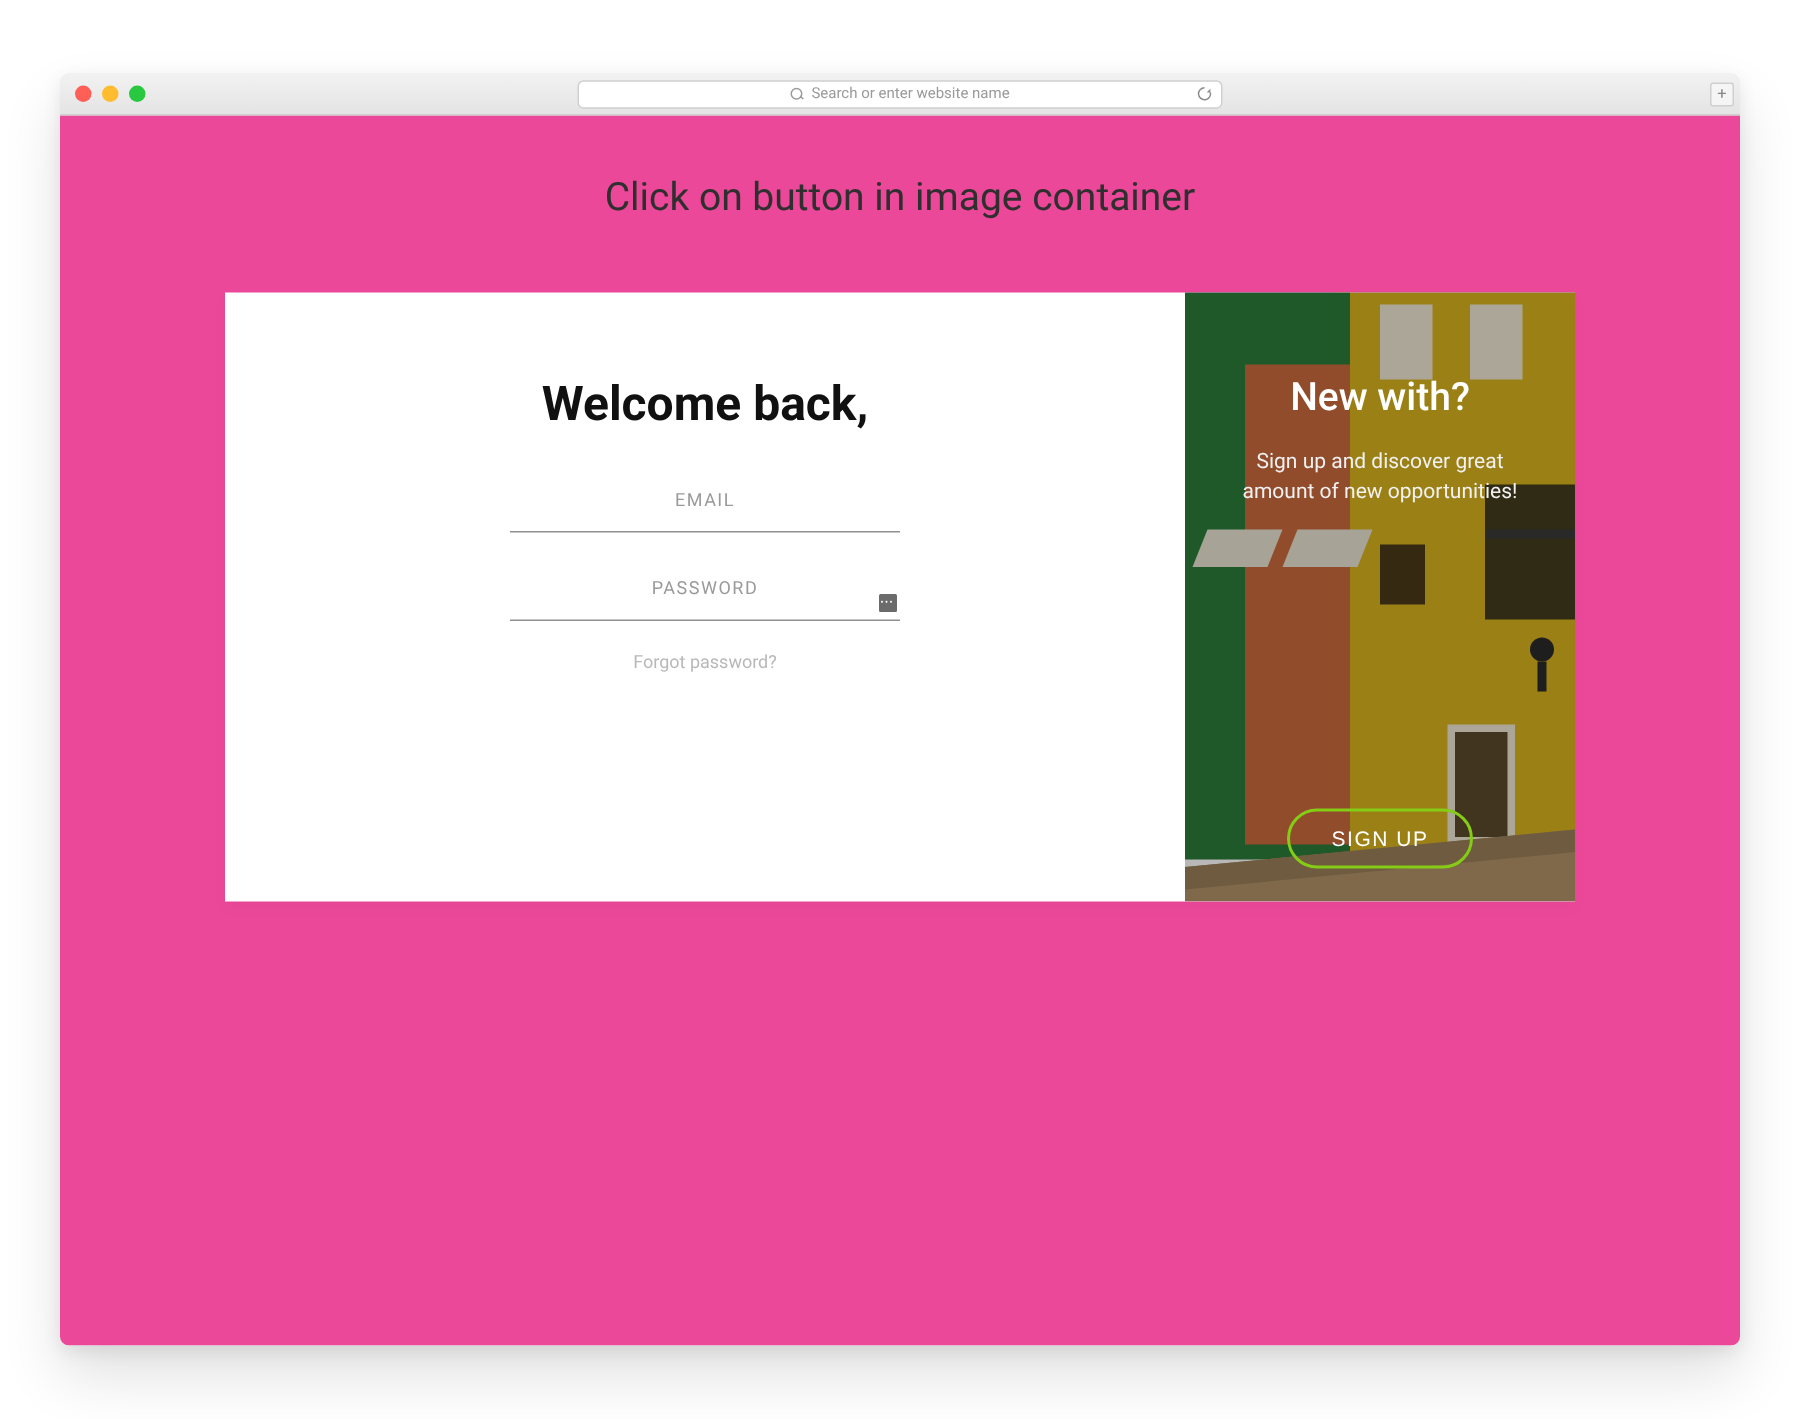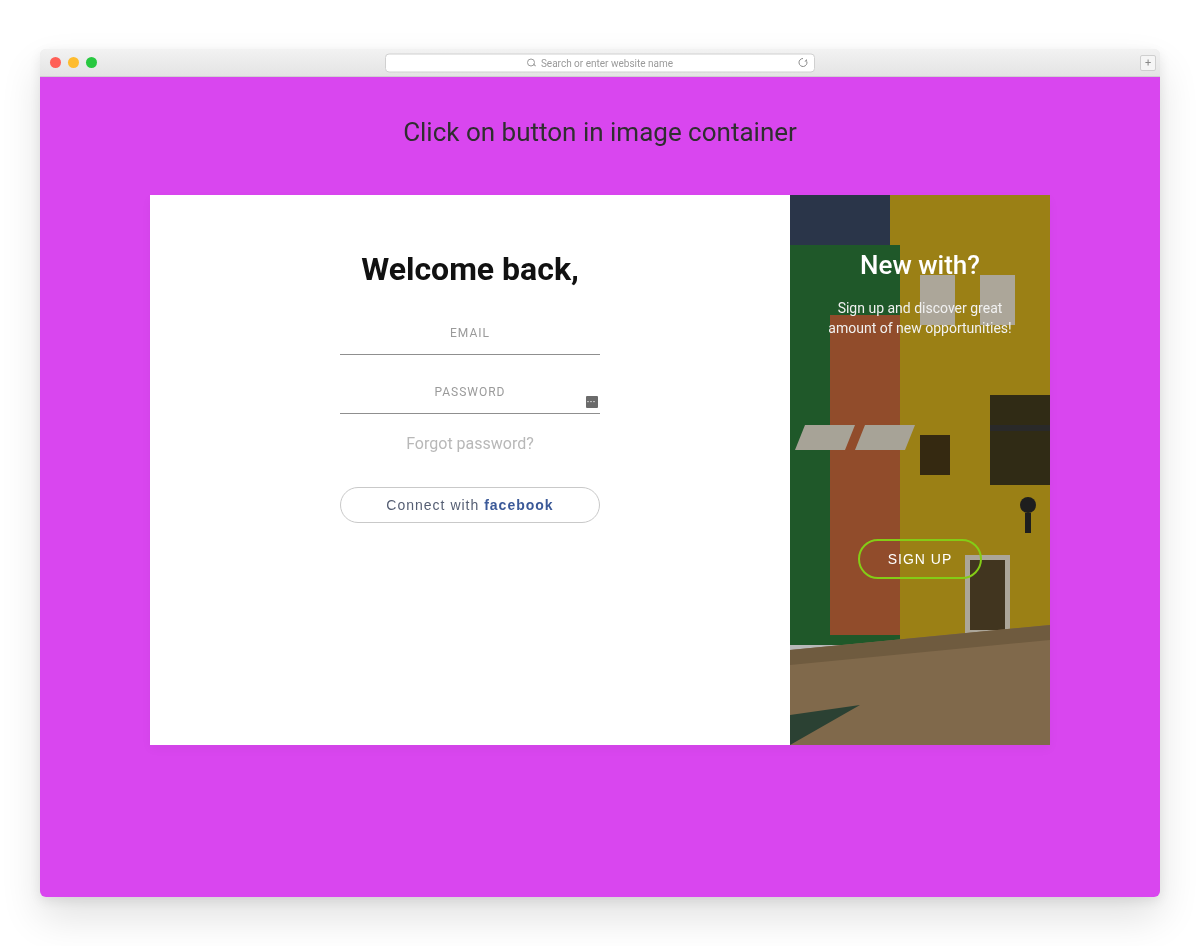--- a/index.html
+++ b/index.html
@@ -112,36 +112,36 @@
     border: 1px solid #cfcfcf;
     border-radius: 2px;
     font-size: 11px;
     color: #888;
     line-height: 13px;
     text-align: center;
   }
 
   
   .viewport {
-    background: #d946ef;
+    background: #ec4899;
     padding-bottom: 56px;
     min-height: 820px;
   }
 
   .page-heading {
     text-align: center;
     font-size: 26px;
     color: #2f2f2f;
     font-weight: 400;
     padding: 40px 0 48px;
   }
 
   .card {
     width: 900px;
-    height: 550px;
+    height: 406px;
     margin: 0 auto;
     background: #ffffff;
     display: flex;
     box-shadow: 0 4px 10px rgba(0,0,0,0.04);
   }
 
   .left {
     width: 640px;
     padding: 55px 60px 0;
     text-align: center;
@@ -181,21 +181,21 @@
   }
   .pw-icon::after{
     content:"•••";
     position:absolute;
     color:#fff;
     font-size:6px;
     letter-spacing:1px;
     top:2px; left:1px;
   }
   .forgot {
-    font-size: 16px;
+    font-size: 12px;
     color: #b8b8b8;
     margin: -10px 0 34px;
     cursor: pointer;
   }
   .btn {
     display: block;
     width: 260px;
     height: 36px;
     margin: 0 auto;
     border-radius: 18px;
@@ -314,23 +314,20 @@
 
           <div class="field">
             <span class="field-label">PASSWORD</span>
             <span class="pw-icon"></span>
             <hr class="field-line">
           </div>
 
           <div class="forgot">Forgot password?</div>
 
 
-          <button class="btn btn-ghost">
-            <span>Connect with </span><span class="fb">facebook</span>
-          </button>
         </div>
 
         <div class="right">
           <div class="right-bg">
             <svg viewBox="0 0 260 550" preserveAspectRatio="xMidYMid slice">
 
               <rect x="0" y="0" width="260" height="120" fill="#3b4a66"></rect>
 
               <rect x="100" y="0" width="160" height="460" fill="#d7b21e"></rect>
 

